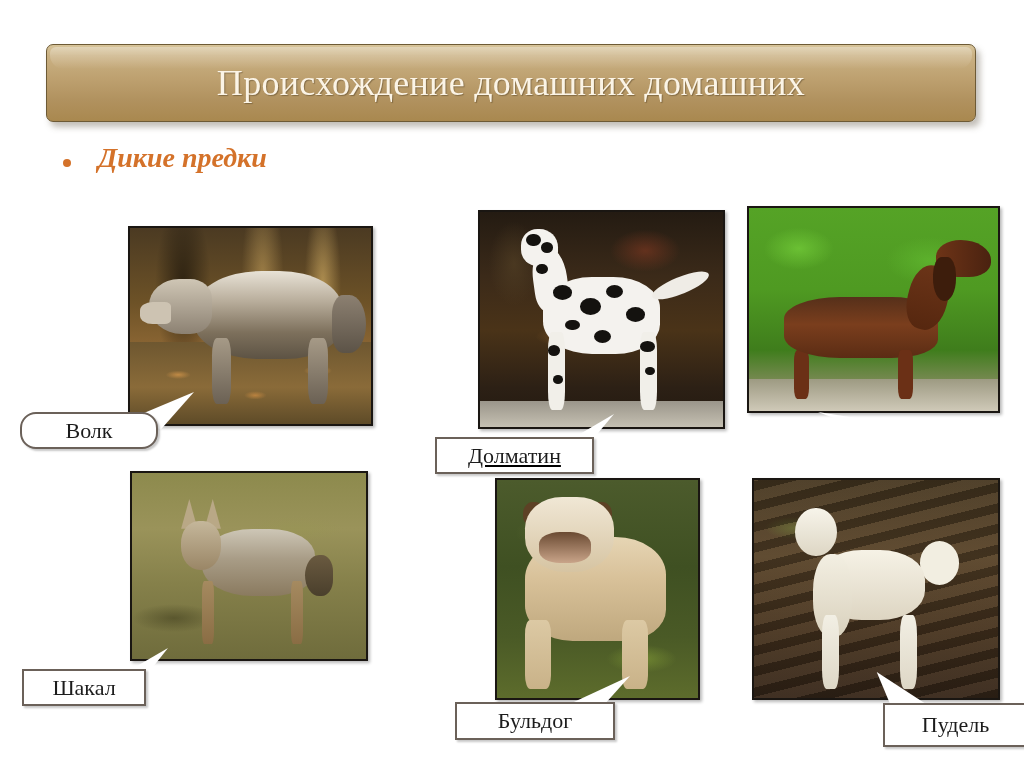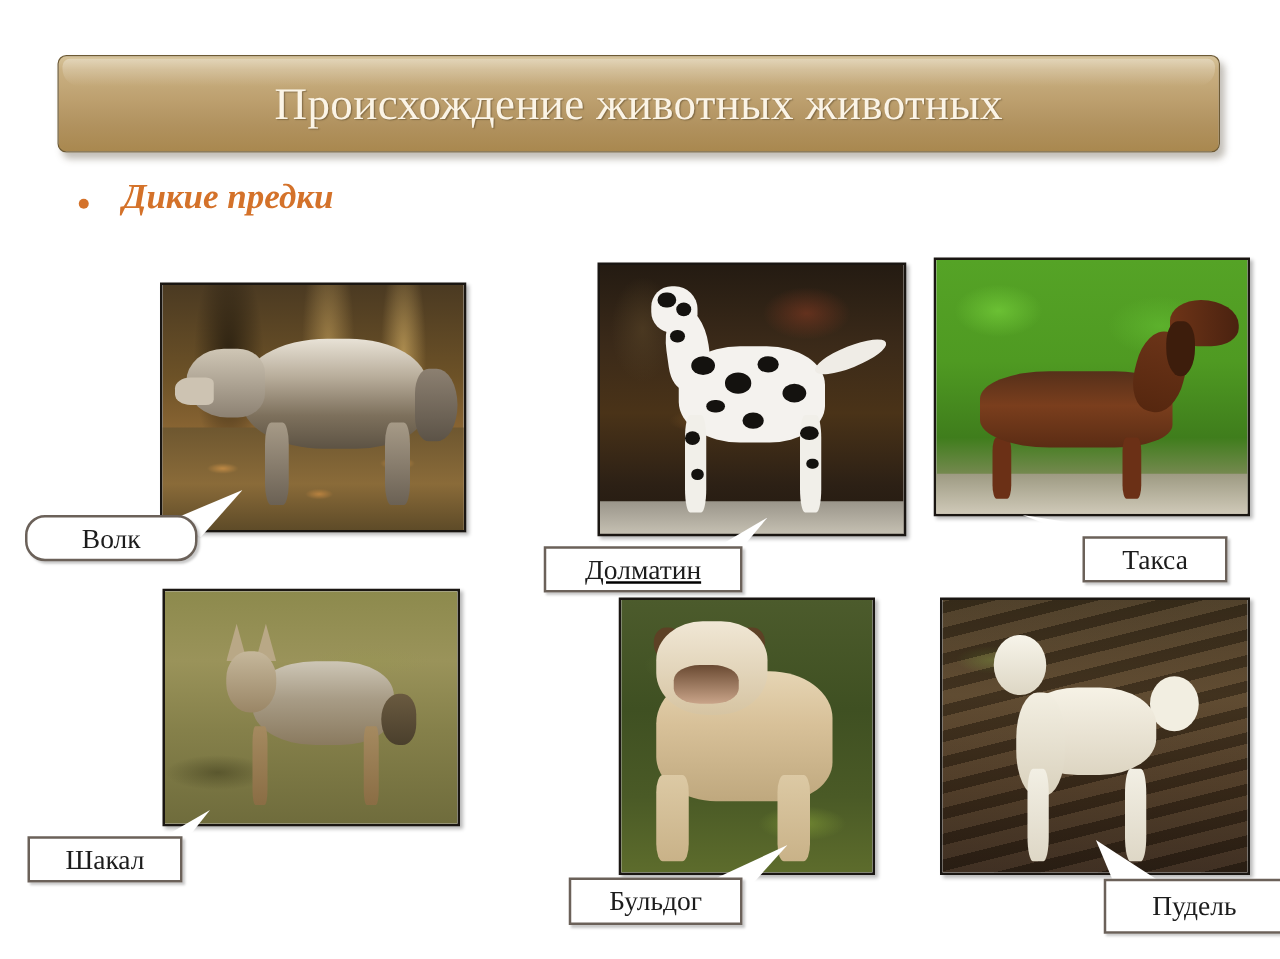--- a/index.html
+++ b/index.html
@@ -387,41 +387,41 @@
     filter: drop-shadow(1px 1px 1px rgba(0,0,0,0.25));
   }
 
   #label-dachshund { left: 866px; top: 429px; width: 116px; height: 37px; }
   #tail-dachshund {
     left: 818px; top: 404px; width: 72px; height: 36px;
     clip-path: polygon(0 22%, 100% 100%, 88% 50%);
     filter: drop-shadow(1px 1px 1px rgba(0,0,0,0.25));
   }
 
-  #label-bulldog   { left: 455px; top: 702px; width: 139px; height: 38px; }
+  #label-bulldog   { left: 455px; top: 702px; width: 160px; height: 38px; }
   #tail-bulldog {
     left: 548px; top: 676px; width: 82px; height: 38px;
     clip-path: polygon(0 100%, 100% 0, 60% 96%);
     filter: drop-shadow(1px 1px 1px rgba(0,0,0,0.25));
   }
 
   #label-poodle    { left: 847px; top: 703px; width: 145px; height: 44px; margin-left: 36px; }
   #tail-poodle {
     left: 860px; top: 672px; width: 76px; height: 40px;
     clip-path: polygon(100% 96%, 22% 0, 44% 100%);
     filter: drop-shadow(1px 1px 1px rgba(0,0,0,0.25));
   }
 </style>
 </head>
 <body>
 
 <div id="slide">
 
   <div id="title-banner">
-    <div id="title-text">Происхождение животных животных</div>
+    <div id="title-text">Происхождение домашних домашних</div>
   </div>
 
   <div class="heading-row">
     <div id="heading-bullet"></div>
     <div id="heading-left" class="col-heading">Дикие предки</div>
   </div>
 
   <div id="photo-wolf" class="photo">
     <div class="scene"></div>
     <div class="ground"></div>
@@ -509,23 +509,20 @@
 
   <div id="label-wolf" class="callout">
     <span class="txt">Волк</span>
   </div>
   <div id="label-jackal" class="callout">
     <span class="txt">Шакал</span>
   </div>
   <div id="label-dalmatian" class="callout">
     <span class="txt">Долматин</span>
   </div>
-  <div id="label-dachshund" class="callout">
-    <span class="txt">Такса</span>
-  </div>
   <div id="label-bulldog" class="callout">
     <span class="txt">Бульдог</span>
   </div>
   <div id="label-poodle" class="callout">
     <span class="txt">Пудель</span>
   </div>
 
 </div>
 
 </body></html>

